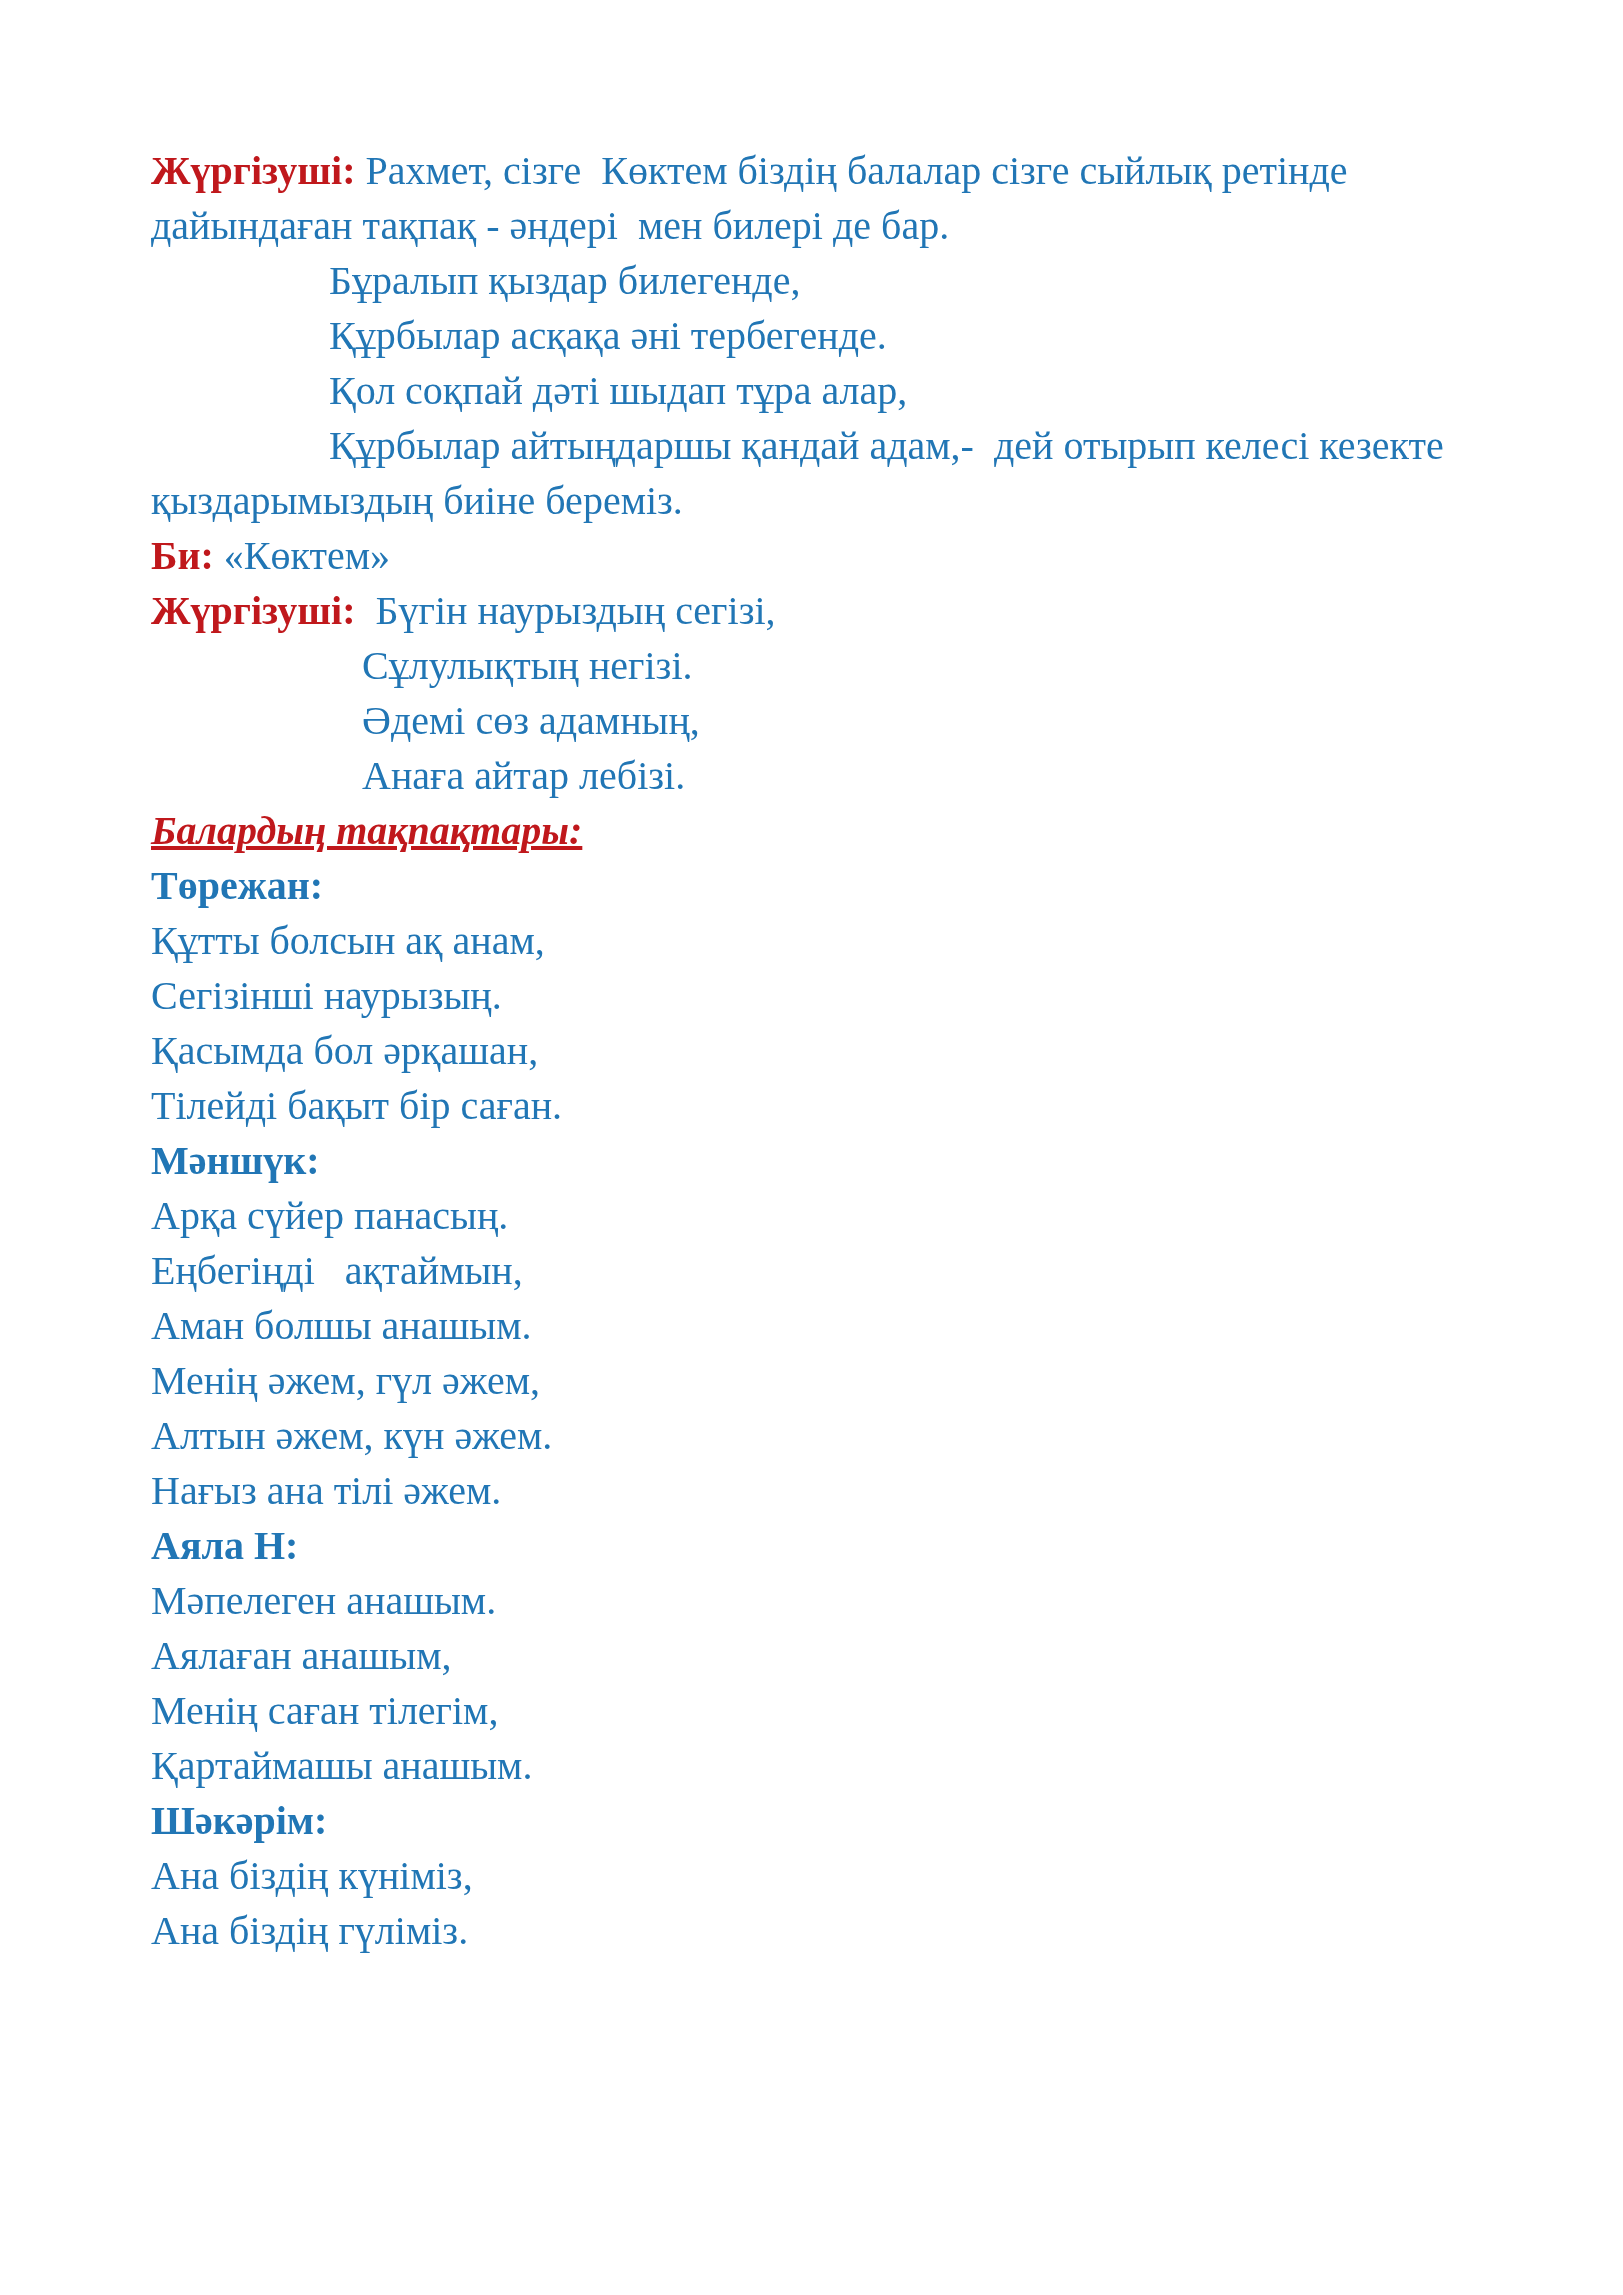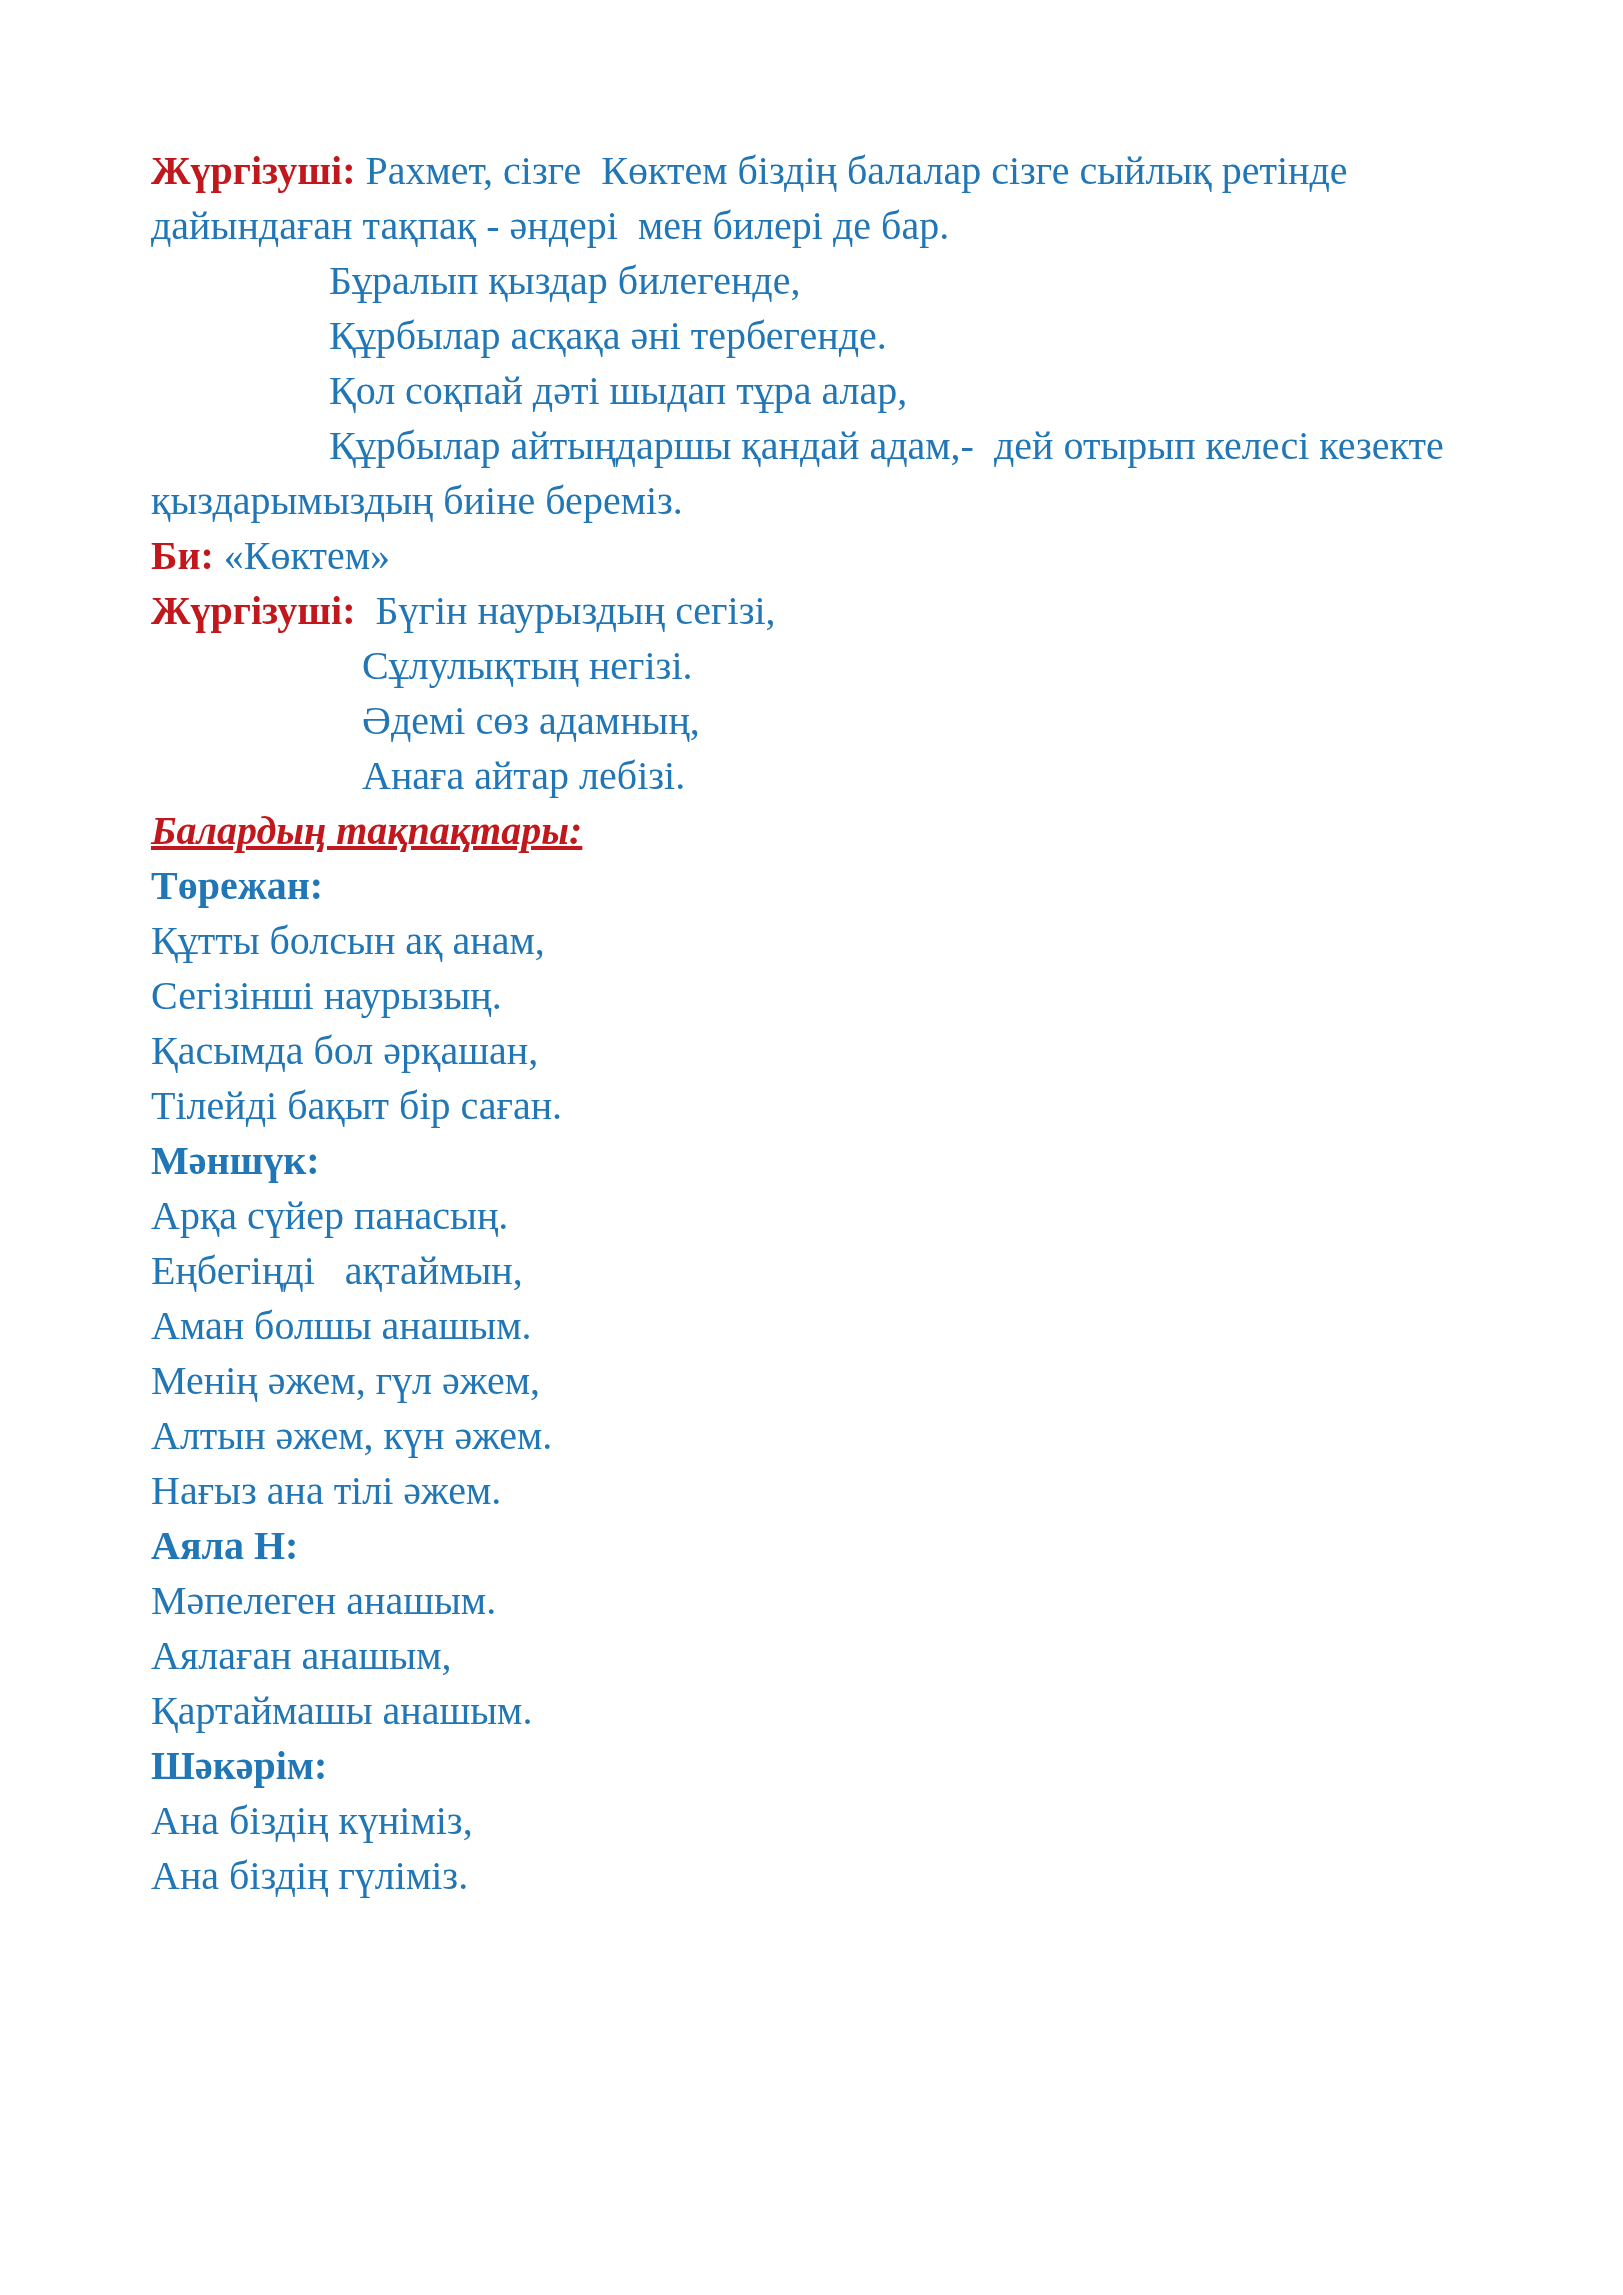--- a/index.html
+++ b/index.html
@@ -68,18 +68,19 @@
     <p class="para indent-0"><span class="seg-name">Мәншүк:</span></p>
     <p class="para indent-0"><span class="seg-body">Арқа сүйер панасың.</span></p>
     <p class="para indent-0"><span class="seg-body">Еңбегіңді   ақтаймын,</span></p>
     <p class="para indent-0"><span class="seg-body">Аман болшы анашым.</span></p>
     <p class="para indent-0"><span class="seg-body">Менің әжем, гүл әжем,</span></p>
     <p class="para indent-0"><span class="seg-body">Алтын әжем, күн әжем.</span></p>
     <p class="para indent-0"><span class="seg-body">Нағыз ана тілі әжем.</span></p>
     <p class="para indent-0"><span class="seg-name">Аяла Н:</span></p>
     <p class="para indent-0"><span class="seg-body">Мәпелеген анашым.</span></p>
     <p class="para indent-0"><span class="seg-body">Аялаған анашым,</span></p>
+    <p class="para indent-0"><span class="seg-body">Менің саған тілегім,</span></p>
     <p class="para indent-0"><span class="seg-body">Қартаймашы анашым.</span></p>
     <p class="para indent-0"><span class="seg-name">Шәкәрім:</span></p>
     <p class="para indent-0"><span class="seg-body">Ана біздің күніміз,</span></p>
     <p class="para indent-0"><span class="seg-body">Ана біздің гүліміз.</span></p>
   </div>
 
 
 </body></html>

